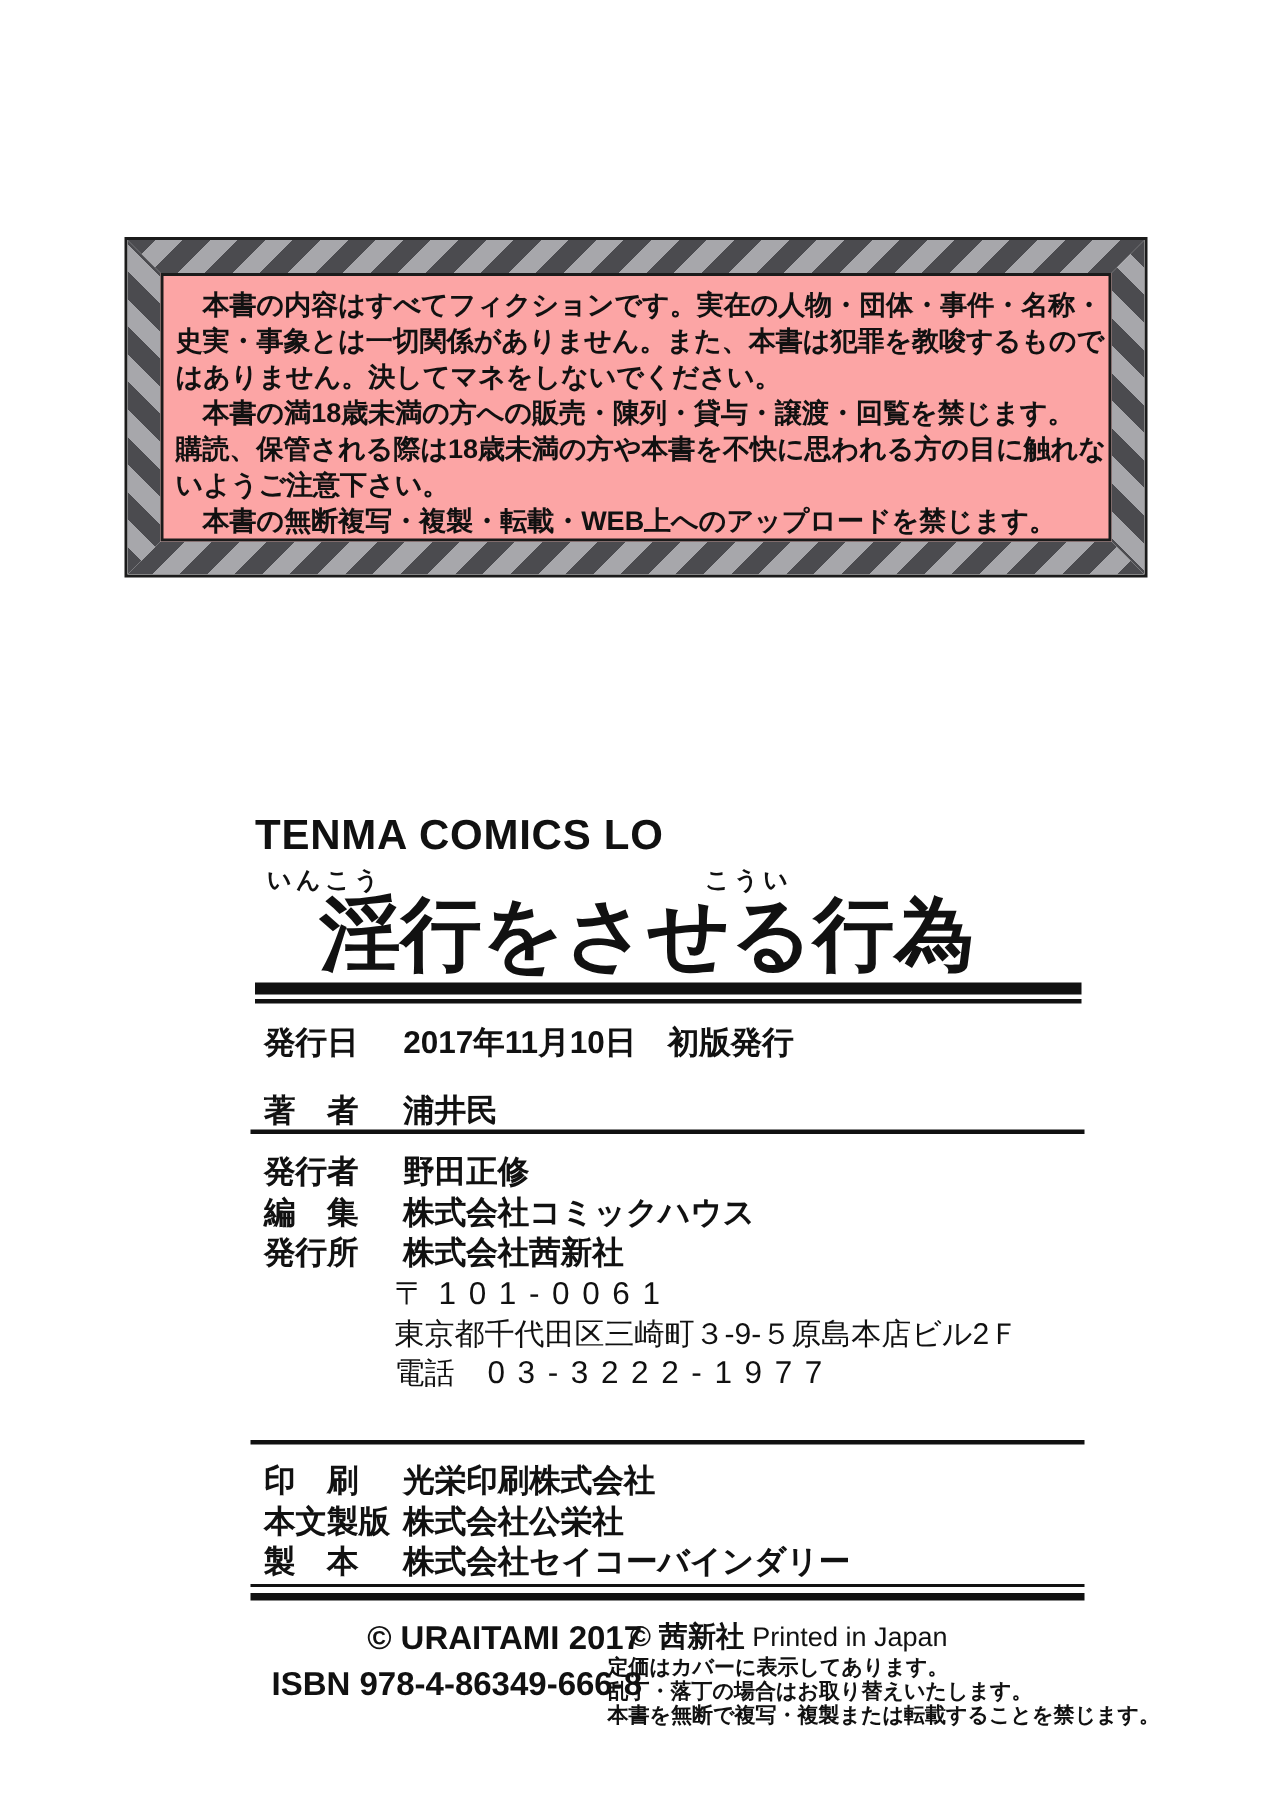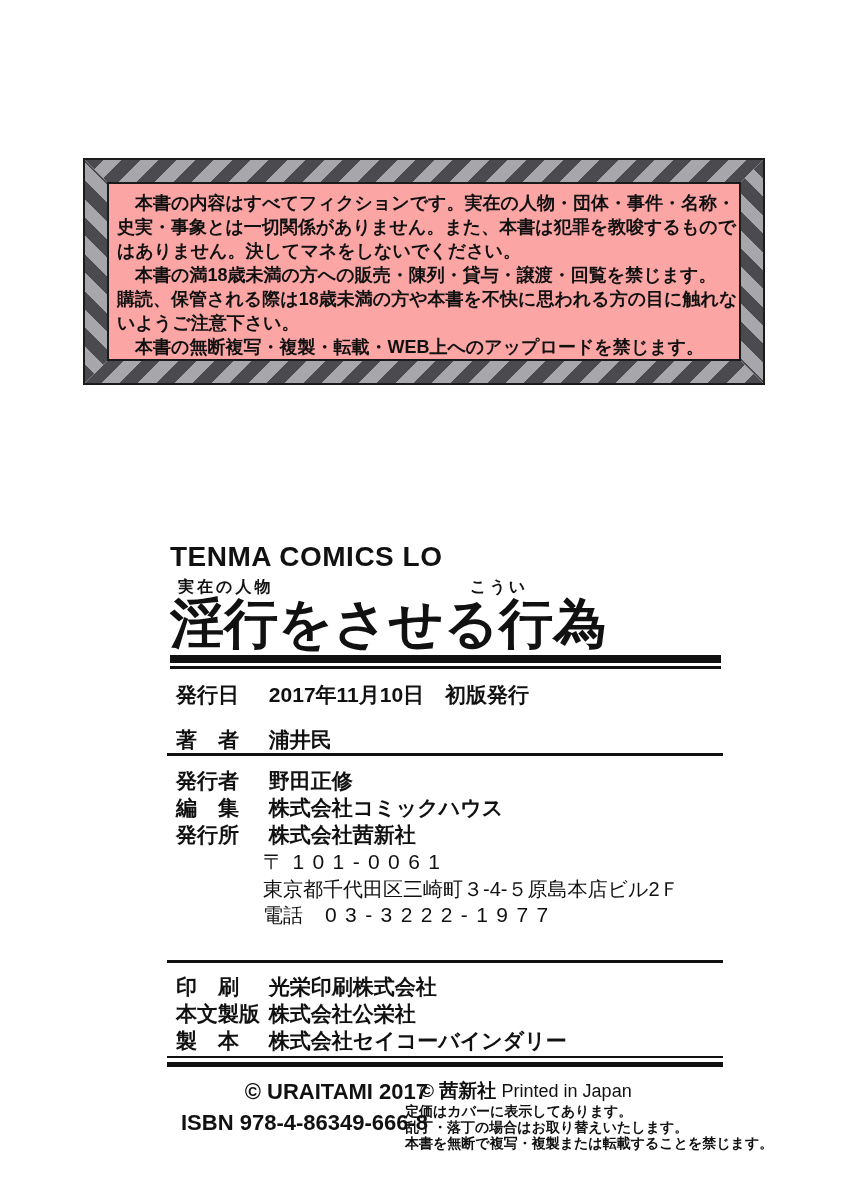--- a/index.html
+++ b/index.html
@@ -28,21 +28,21 @@
     padding:7px 8px 0 8px;
   }
   .wline { font-size:18px; line-height:24px; font-weight:700; white-space:nowrap; letter-spacing:0; }
 
   
   .brand { position:absolute; left:170px; top:541px; font-size:28px; font-weight:800; letter-spacing:.5px; white-space:nowrap; }
   .title-block { position:absolute; left:170px; top:577px; }
   .furi { position:absolute; top:0; font-size:16px; font-weight:700; letter-spacing:3px; white-space:nowrap; }
   .furi-left  { left:8px; }
   .furi-right { left:300px; }
-  .book-title { margin-top:19px; font-size:54px; font-weight:800; line-height:1.0; white-space:nowrap; }
+  .book-title { margin-top:19px; font-size:54px; font-weight:800; line-height:1.0; white-space:nowrap;margin-left:43px; }
   .title-rule { position:absolute; left:170px; top:655px; width:551px; }
   .tr-thick { height:8px; background:#111; }
   .tr-thin  { height:3px; background:#111; margin-top:3px; }
 
   
   .row { position:absolute; left:176px; font-size:21px; white-space:nowrap; }
   .row .label { display:inline-block; width:87px; font-weight:700; }
   .row .value { font-weight:600; }
   .rule { position:absolute; left:167px; width:556px; height:3px; background:#111; }
   .addr { position:absolute; left:263px; font-size:20px; white-space:nowrap; font-weight:500; }
@@ -77,21 +77,21 @@
       <div class="wline">　本書の満18歳未満の方への販売・陳列・貸与・譲渡・回覧を禁じます。</div>
       <div class="wline">購読、保管される際は18歳未満の方や本書を不快に思われる方の目に触れな</div>
       <div class="wline">いようご注意下さい。</div>
       <div class="wline">　本書の無断複写・複製・転載・WEB上へのアップロードを禁じます。</div>
     </div>
   </div>
 
   <div class="brand">TENMA COMICS LO</div>
 
   <div class="title-block">
-    <span class="furi furi-left">実在の人物</span>
+    <span class="furi furi-left">いんこう</span>
     <span class="furi furi-right">こうい</span>
     <div class="book-title">淫行をさせる行為</div>
   </div>
 
   <div class="title-rule">
     <div class="tr-thick"></div>
     <div class="tr-thin"></div>
   </div>
 
   <div class="row" style="top:681px">
@@ -111,21 +111,21 @@
   </div>
   <div class="row" style="top:794px">
     <span class="label">編　集</span>
     <span class="value">株式会社コミックハウス</span>
   </div>
   <div class="row" style="top:821px">
     <span class="label">発行所</span>
     <span class="value">株式会社茜新社</span>
   </div>
   <div class="addr spaced" style="top:848px">〒101-0061</div>
-  <div class="addr" style="top:876px">東京都千代田区三崎町３-4-５原島本店ビル2Ｆ</div>
+  <div class="addr" style="top:876px">東京都千代田区三崎町３-9-５原島本店ビル2Ｆ</div>
   <div class="addr" style="top:902px">
     <span class="tel-label">電話</span><span class="spaced">03-3222-1977</span>
   </div>
 
   <div class="rule" style="top:960px"></div>
 
   <div class="row" style="top:973px">
     <span class="label">印　刷</span>
     <span class="value">光栄印刷株式会社</span>
   </div>

